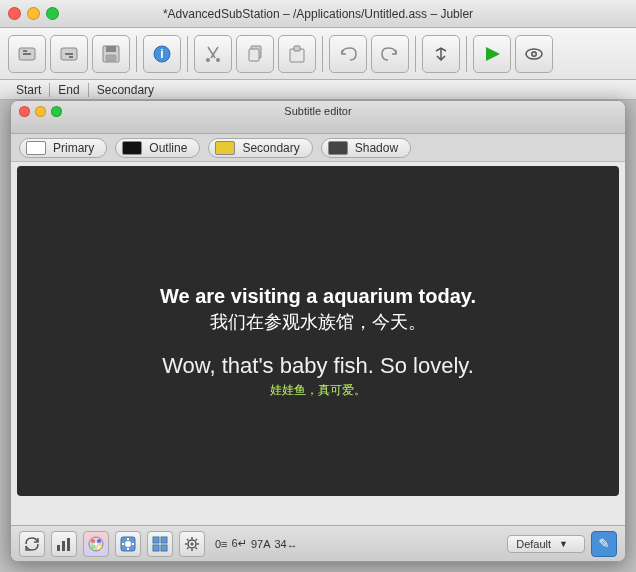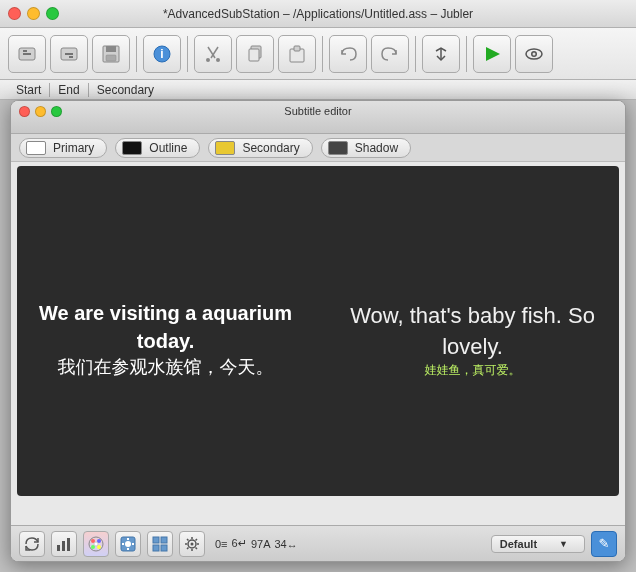--- a/index.html
+++ b/index.html
@@ -176,23 +176,22 @@
     
     .preview-area {
       background: #2b2b2b;
       margin: 4px 6px;
       height: 330px;
       border-radius: 4px;
       display: flex;
       align-items: flex-start;
       justify-content: center;
       padding-top: 18px;
-      flex-direction: row;
-      align-items: center;
-      gap: 6px;
+      flex-direction: column;
+      align-items: center;
       overflow: hidden;
     }
 
     .subtitle-line {
       text-align: center;
       line-height: 1.4;
     }
     .sub-bold {
       color: #ffffff;
       font-size: 20px;
@@ -254,23 +253,22 @@
       background: linear-gradient(to bottom, #f5f5f5, #ddd);
       border: 1px solid #aaa;
       border-radius: 4px;
       padding: 2px 16px 2px 8px;
       font-size: 11px;
       color: #333;
       cursor: pointer;
       position: relative;
       display: flex;
       align-items: center;
-      gap: 18px;
+      gap: 4px;
       margin-left: auto;
-      font-weight: bold;
     }
     .sub-bottom-edit {
       width: 26px;
       height: 26px;
       background: #4a90d9;
       border: 1px solid #2a6db5;
       border-radius: 4px;
       display: flex;
       align-items: center;
       justify-content: center;

